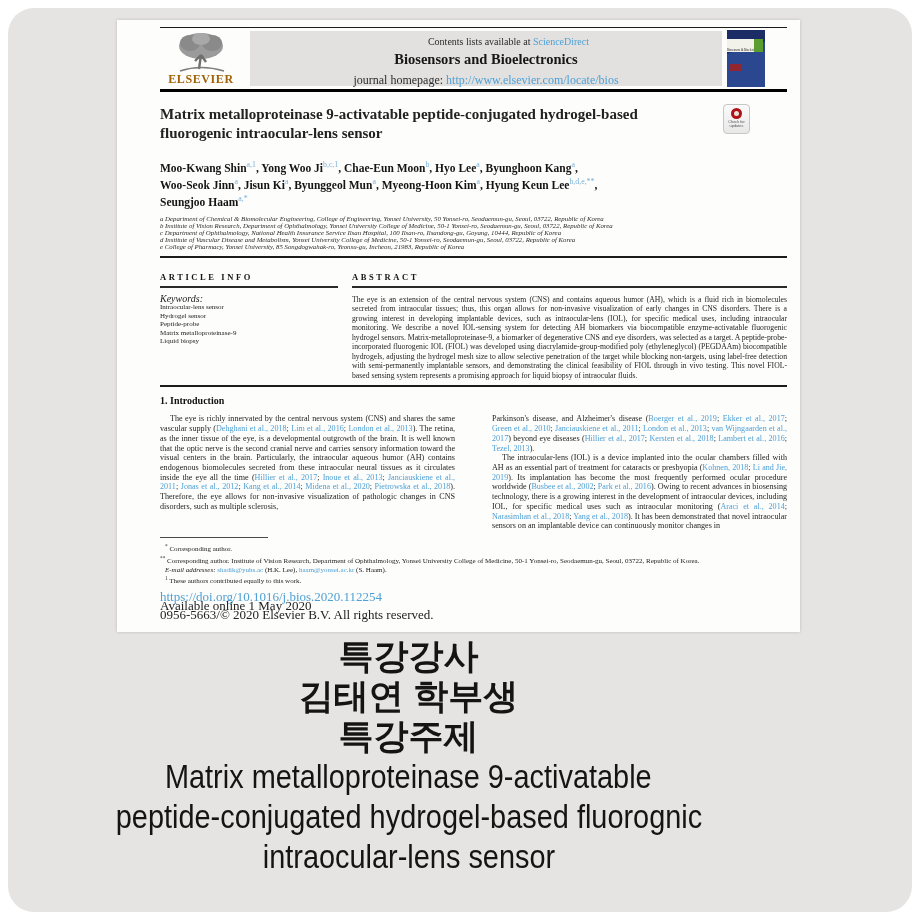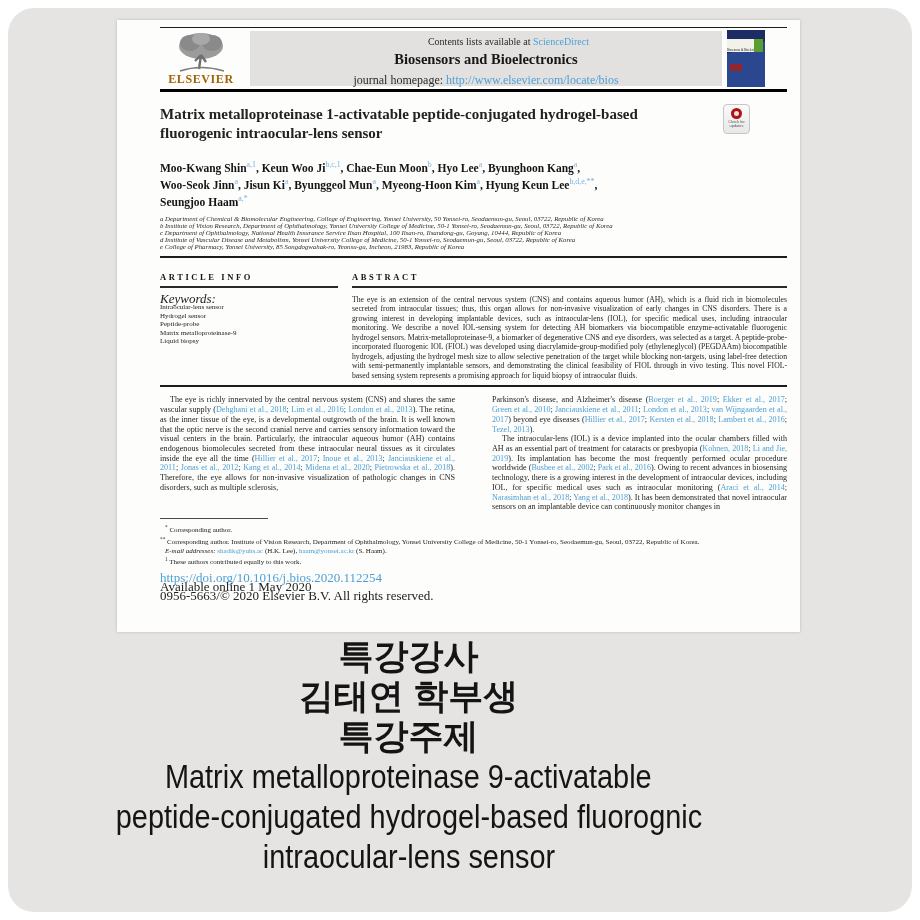--- a/index.html
+++ b/index.html
@@ -44,21 +44,21 @@
   sup.sup{color:#79b2da;font-size:68%;font-weight:normal;}
   sup.fsup{font-size:75%;}
   .em{font-style:italic;}
 
   .affils{margin-top:7px;font-size:6.8px;line-height:7px;font-style:italic;color:#2a2a2a;}
   .affils div{white-space:nowrap;}
 
   .info-grid{display:grid;grid-template-columns:178px 1fr;column-gap:14px;margin-top:14px;}
   .col-head{font-size:8.5px;font-weight:bold;letter-spacing:2.6px;color:#141414;}
   .col-head-rule{height:1.5px;background:#2a2a2a;margin-top:4px;margin-bottom:7px;}
-  .kw-label{font-size:13px;font-style:italic;color:#222;line-height:8.4px;}
+  .kw-label{font-size:10px;font-style:italic;color:#222;line-height:8.4px;}
   .kw-list div{font-size:7px;line-height:8.4px;color:#222;}
   .abstract-text{font-size:7.7px;line-height:9.5px;color:#1d1d1d;text-align:justify;}
 
   .intro{margin-top:8px;}
   .intro-head{font-size:10px;font-weight:bold;color:#111;}
   .intro-cols{display:flex;gap:37px;margin-top:8px;}
   .intro-col{flex:1;min-width:0;}
   .p{margin:0;font-size:8.1px;line-height:9.7px;color:#1d1d1d;text-align:justify;}
   .p.indent{text-indent:10px;}
 
@@ -115,31 +115,31 @@
             <span class="cover-text">Biosensors &amp; Bioelectronics</span>
           </div>
           <div class="cover-green"></div>
           <div class="cover-red"></div>
         </div>
       </div>
 
       <div class="rule-thick"></div>
 
       <div class="title-wrap">
-        <div>Matrix metalloproteinase 1-activatable peptide-conjugated hydrogel-based</div>
+        <div>Matrix metalloproteinase 9-activatable peptide-conjugated hydrogel-based</div>
         <div>fluorogenic intraocular-lens sensor</div>
       </div>
 
       <div class="badge">
         <div class="badge-circle"></div>
         <div class="badge-text">Check for updates</div>
       </div>
 
       <div class="authors">
-        <div class="author-line"><span>Moo-Kwang Shin</span><sup class="sup">a,1</sup><span>, Keun Woo Ji</span><sup class="sup">b,c,1</sup><span>, Chae-Eun Moon</span><sup class="sup">b</sup><span>, Hyo Lee</span><sup class="sup">a</sup><span>, Byunghoon Kang</span><sup class="sup">a</sup><span>,</span></div>
+        <div class="author-line"><span>Moo-Kwang Shin</span><sup class="sup">a,1</sup><span>, Yong Woo Ji</span><sup class="sup">b,c,1</sup><span>, Chae-Eun Moon</span><sup class="sup">b</sup><span>, Hyo Lee</span><sup class="sup">a</sup><span>, Byunghoon Kang</span><sup class="sup">a</sup><span>,</span></div>
         <div class="author-line"><span>Woo-Seok Jinn</span><sup class="sup">a</sup><span>, Jisun Ki</span><sup class="sup">a</sup><span>, Byunggeol Mun</span><sup class="sup">a</sup><span>, Myeong-Hoon Kim</span><sup class="sup">a</sup><span>, Hyung Keun Lee</span><sup class="sup">b,d,e,**</sup><span>,</span></div>
         <div class="author-line"><span>Seungjoo Haam</span><sup class="sup">a,*</sup></div>
       </div>
 
       <div class="affils">
           <div>a Department of Chemical &amp; Biomolecular Engineering, College of Engineering, Yonsei University, 50 Yonsei-ro, Seodaemun-gu, Seoul, 03722, Republic of Korea</div>
           <div>b Institute of Vision Research, Department of Ophthalmology, Yonsei University College of Medicine, 50-1 Yonsei-ro, Seodaemun-gu, Seoul, 03722, Republic of Korea</div>
           <div>c Department of Ophthalmology, National Health Insurance Service Ilsan Hospital, 100 Ilsan-ro, Ilsandong-gu, Goyang, 10444, Republic of Korea</div>
           <div>d Institute of Vascular Disease and Metabolism, Yonsei University College of Medicine, 50-1 Yonsei-ro, Seodaemun-gu, Seoul, 03722, Republic of Korea</div>
           <div>e College of Pharmacy, Yonsei University, 85 Songdogwahak-ro, Yeonsu-gu, Incheon, 21983, Republic of Korea</div>
@@ -163,20 +163,21 @@
         <div class="info-right">
           <div class="col-head">ABSTRACT</div>
           <div class="col-head-rule"></div>
           <div class="abstract-text">The eye is an extension of the central nervous system (CNS) and contains aqueous humor (AH), which is a fluid rich in biomolecules secreted from intraocular tissues; thus, this organ allows for non-invasive visualization of early changes in CNS disorders. There is a growing interest in developing implantable devices, such as intraocular-lens (IOL), for specific medical uses, including intraocular monitoring. We describe a novel IOL-sensing system for detecting AH biomarkers via biocompatible enzyme-activatable fluorogenic hydrogel sensors. Matrix-metalloproteinase-9, a biomarker of degenerative CNS and eye disorders, was selected as a target. A peptide-probe-incorporated fluorogenic IOL (FIOL) was developed using diacrylamide-group-modified poly (ethyleneglycol) (PEGDAAm) biocompatible hydrogels, adjusting the hydrogel mesh size to allow selective penetration of the target while blocking non-targets, using label-free detection with semi-permanently implantable sensors, and demonstrating the clinical feasibility of FIOL through in vivo testing. This novel FIOL-based sensing system represents a promising approach for liquid biopsy of intraocular fluids.</div>
         </div>
       </div>
 
       <div class="rule-med" style="margin-top:5px"></div>
 
       <div class="intro">
+        <div class="intro-head">1. Introduction</div>
         <div class="intro-cols">
           <div class="intro-col">
             <p class="p indent"><span>The eye is richly innervated by the central nervous system (CNS) and shares the same vascular supply (</span><span class="link">Dehghani et al., 2018</span><span>; </span><span class="link">Lim et al., 2016</span><span>; </span><span class="link">London et al., 2013</span><span>). The retina, as the inner tissue of the eye, is a developmental outgrowth of the brain. It is well known that the optic nerve is the second cranial nerve and carries sensory information toward the visual centers in the brain. Particularly, the intraocular aqueous humor (AH) contains endogenous biomolecules secreted from these intraocular neural tissues as it circulates inside the eye all the time (</span><span class="link">Hillier et al., 2017</span><span>; </span><span class="link">Inoue et al., 2013</span><span>; </span><span class="link">Janciauskiene et al., 2011</span><span>; </span><span class="link">Jonas et al., 2012</span><span>; </span><span class="link">Kang et al., 2014</span><span>; </span><span class="link">Midena et al., 2020</span><span>; </span><span class="link">Pietrowska et al., 2018</span><span>). Therefore, the eye allows for non-invasive visualization of pathologic changes in CNS disorders, such as multiple sclerosis,</span></p>
           </div>
           <div class="intro-col">
             <p class="p"><span>Parkinson's disease, and Alzheimer's disease (</span><span class="link">Boerger et al., 2019</span><span>; </span><span class="link">Ekker et al., 2017</span><span>; </span><span class="link">Green et al., 2010</span><span>; </span><span class="link">Janciauskiene et al., 2011</span><span>; </span><span class="link">London et al., 2013</span><span>; </span><span class="link">van Wijngaarden et al., 2017</span><span>) beyond eye diseases (</span><span class="link">Hillier et al., 2017</span><span>; </span><span class="link">Kersten et al., 2018</span><span>; </span><span class="link">Lambert et al., 2016</span><span>; </span><span class="link">Tezel, 2013</span><span>).</span></p>
             <p class="p indent"><span>The intraocular-lens (IOL) is a device implanted into the ocular chambers filled with AH as an essential part of treatment for cataracts or presbyopia (</span><span class="link">Kohnen, 2018</span><span>; </span><span class="link">Li and Jie, 2019</span><span>). Its implantation has become the most frequently performed ocular procedure worldwide (</span><span class="link">Busbee et al., 2002</span><span>; </span><span class="link">Park et al., 2016</span><span>). Owing to recent advances in biosensing technology, there is a growing interest in the development of intraocular devices, including IOL, for specific medical uses such as intraocular monitoring (</span><span class="link">Araci et al., 2014</span><span>; </span><span class="link">Narasimhan et al., 2018</span><span>; </span><span class="link">Yang et al., 2018</span><span>). It has been demonstrated that novel intraocular sensors on an implantable device can continuously monitor changes in</span></p>
           </div>
         </div>
       </div>

